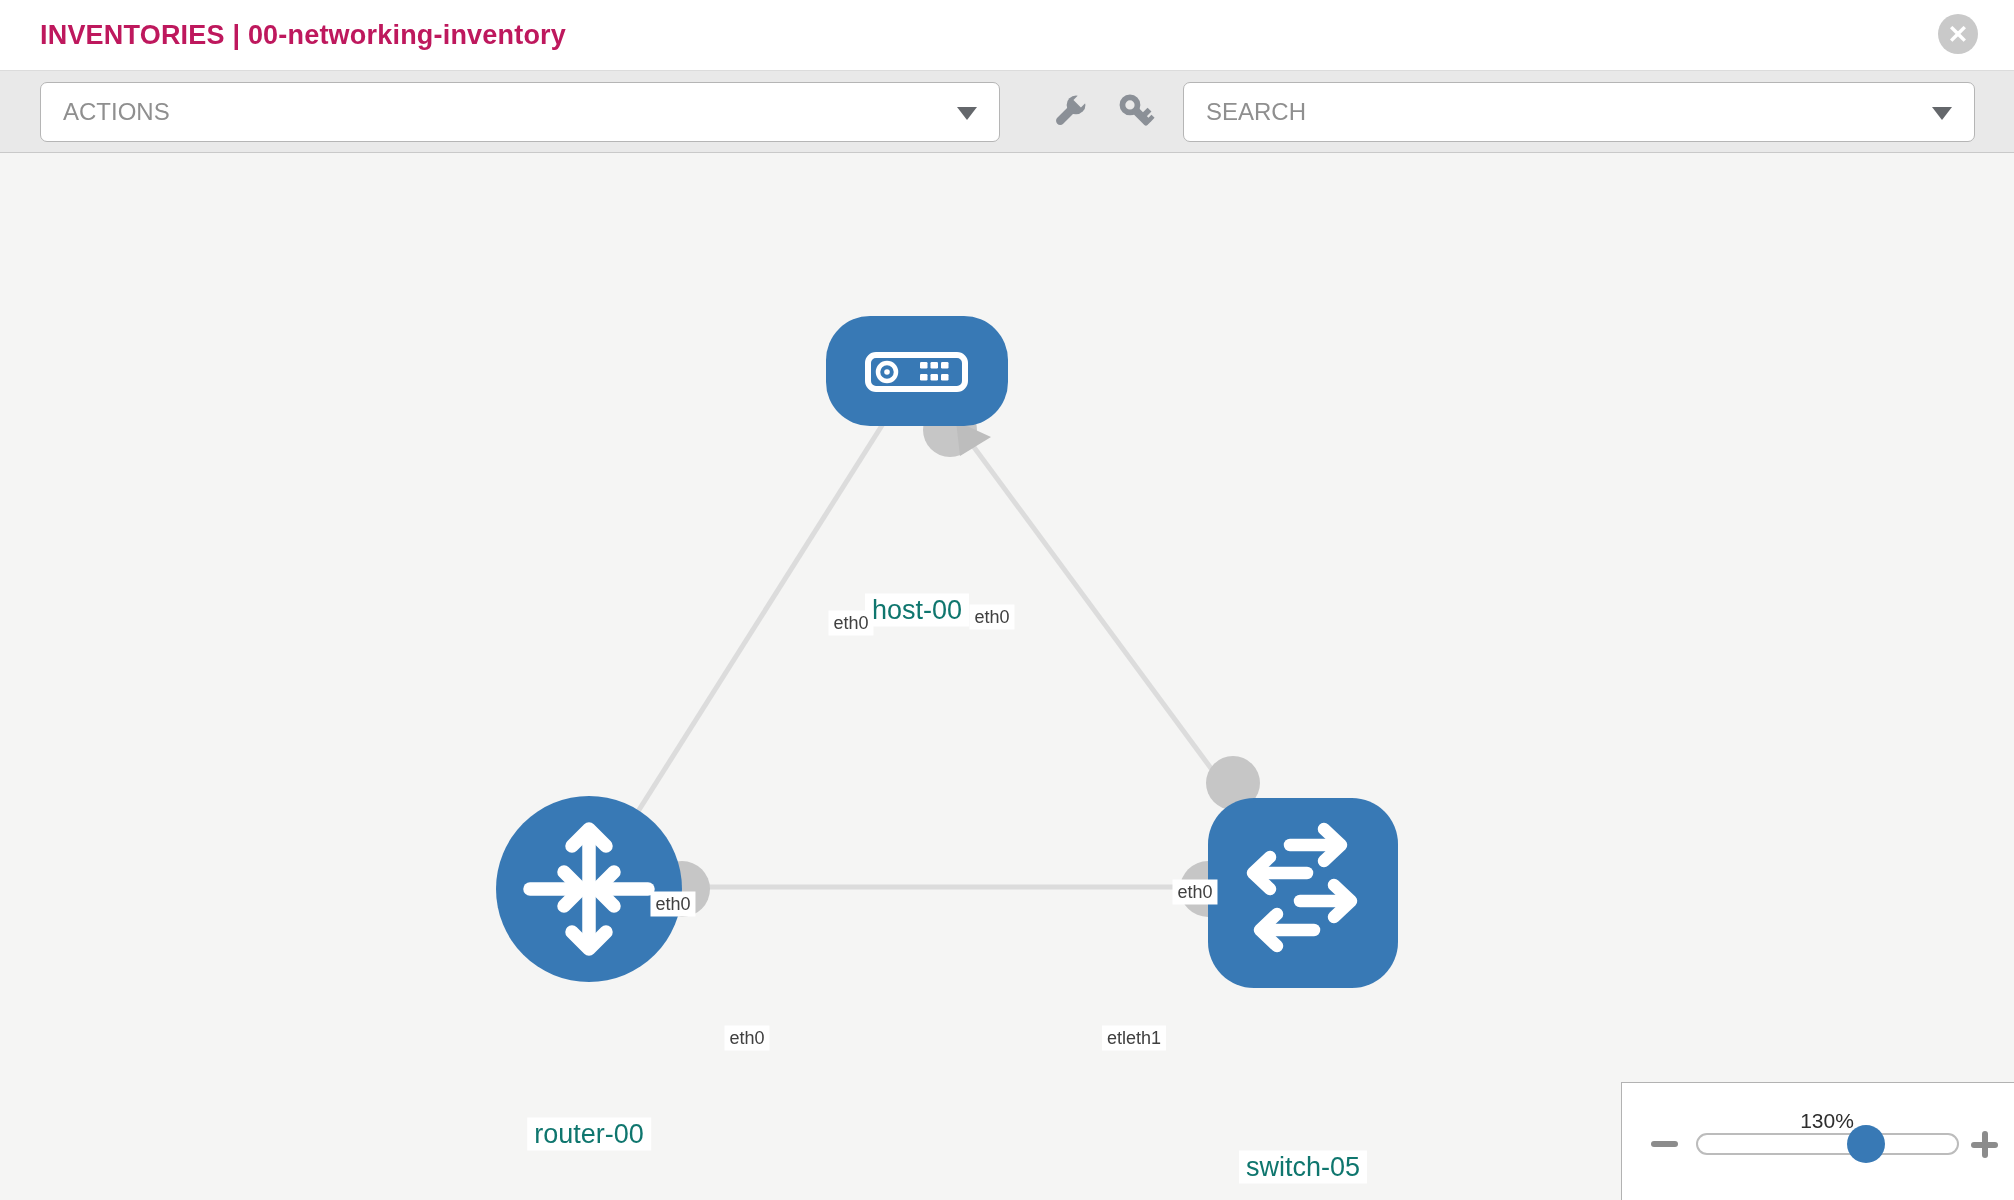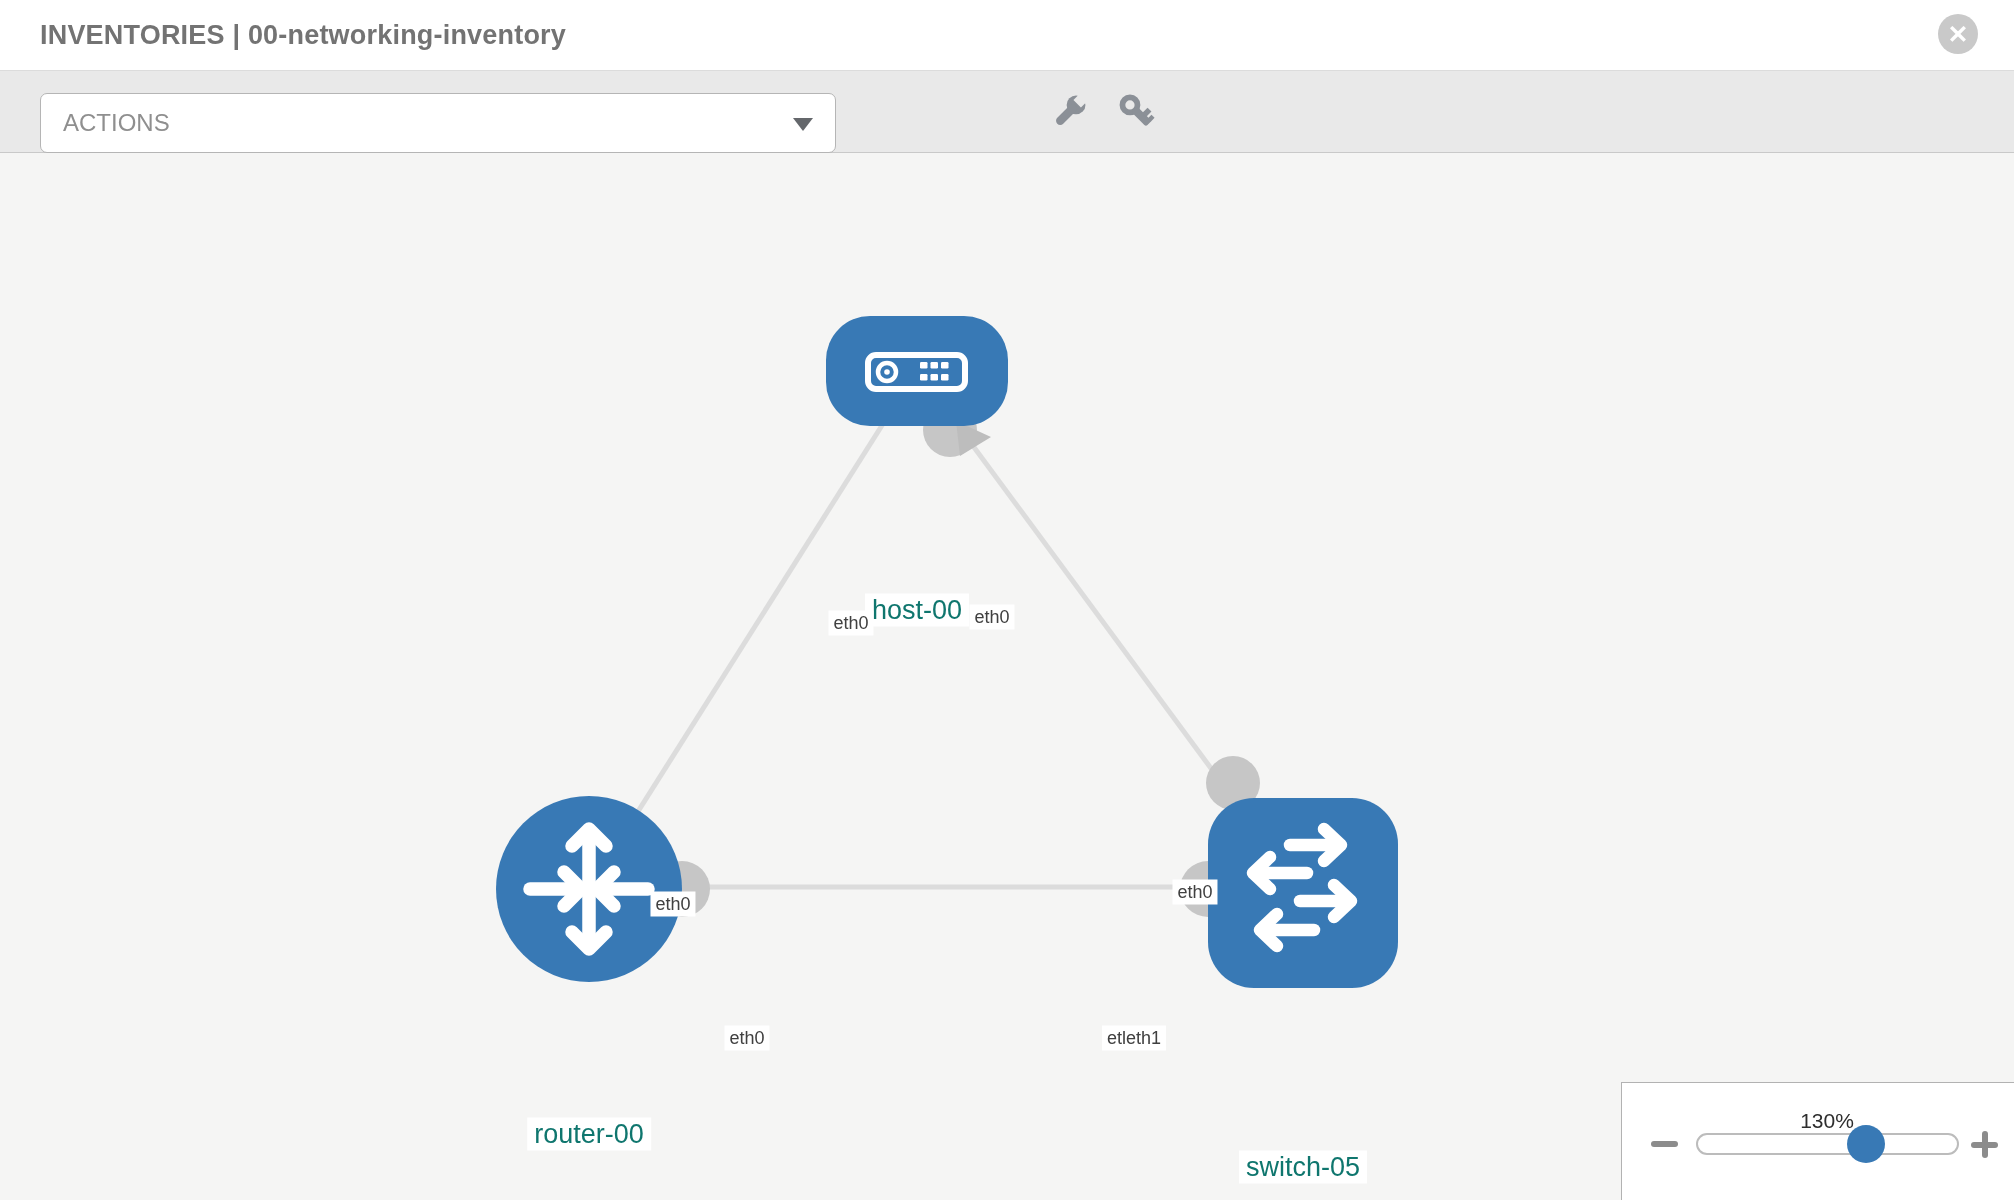--- a/index.html
+++ b/index.html
@@ -10,41 +10,41 @@
     background:#f5f5f4;
   }
 
   
   .header {
     position:absolute; top:0; left:0; width:2014px; height:71px;
     background:#ffffff; border-bottom:1px solid #dcdcdc; z-index:30;
   }
   .page-title {
     position:absolute; left:40px; top:0; height:70px; line-height:70px;
-    font-size:27px; font-weight:bold; color:#737373; letter-spacing:0.2px;
+    font-size:27px; font-weight:bold; color:#be185d; letter-spacing:0.2px;
   }
   .close-btn {
     position:absolute; right:36px; top:14px; width:40px; height:40px;
     border-radius:50%; background:#c9c9c9; color:#ffffff;
     display:flex; align-items:center; justify-content:center;
     font-size:25px; font-weight:bold; cursor:pointer; line-height:1;
   }
 
   
   .toolbar {
     position:absolute; top:71px; left:0; width:2014px; height:82px;
     background:#e9e9e9; border-bottom:1px solid #c9c9c9; z-index:30;
   }
   .select-box {
     position:absolute; top:11px; height:60px;
     background:#ffffff; border:1px solid #b5b5b5; border-radius:7px;
     display:flex; align-items:center; padding:0 22px;
     font-size:24px; color:#8f8f8f; cursor:pointer;
   }
-  .select-actions { left:40px;  width:796px;margin-top:11px; }
+  .select-actions { left:40px;  width:960px; }
   .select-search  { left:1183px; width:792px; }
   .caret {
     position:absolute; right:22px; top:24px;
     width:0; height:0;
     border-left:10px solid transparent; border-right:10px solid transparent;
     border-top:13px solid #64676b;
   }
   .tool-icons {
     position:absolute; left:1048px; top:11px; height:60px;
     display:flex; align-items:center; gap:26px;
@@ -139,20 +139,24 @@
     <svg class="tool-icon" viewBox="0 0 38 38">
       <g transform="rotate(-45 19 19)" fill="#8b9097">
         <circle cx="19" cy="10" r="6.8" fill="none" stroke="#8b9097" stroke-width="5.2"></circle>
         <rect x="15.4" y="15" width="7.2" height="19" rx="2"></rect>
         <rect x="21" y="23" width="7.5" height="5"></rect>
         <rect x="21" y="30" width="5.5" height="4"></rect>
       </g>
     </svg>
   </div>
 
+  <div class="select-box select-search">
+    <span>SEARCH</span>
+    <span class="caret"></span>
+  </div>
 </div>
 
 <div class="canvas">
 
   <svg class="topo-svg" width="2014" height="1047" viewBox="0 0 2014 1047">
 
     <line x1="917" y1="217" x2="589" y2="736" stroke="#dcdcdc" stroke-width="5"></line>
     <line x1="917" y1="217" x2="1303" y2="740" stroke="#dcdcdc" stroke-width="5"></line>
     <line x1="589" y1="734" x2="1303" y2="734" stroke="#dcdcdc" stroke-width="5"></line>
 

